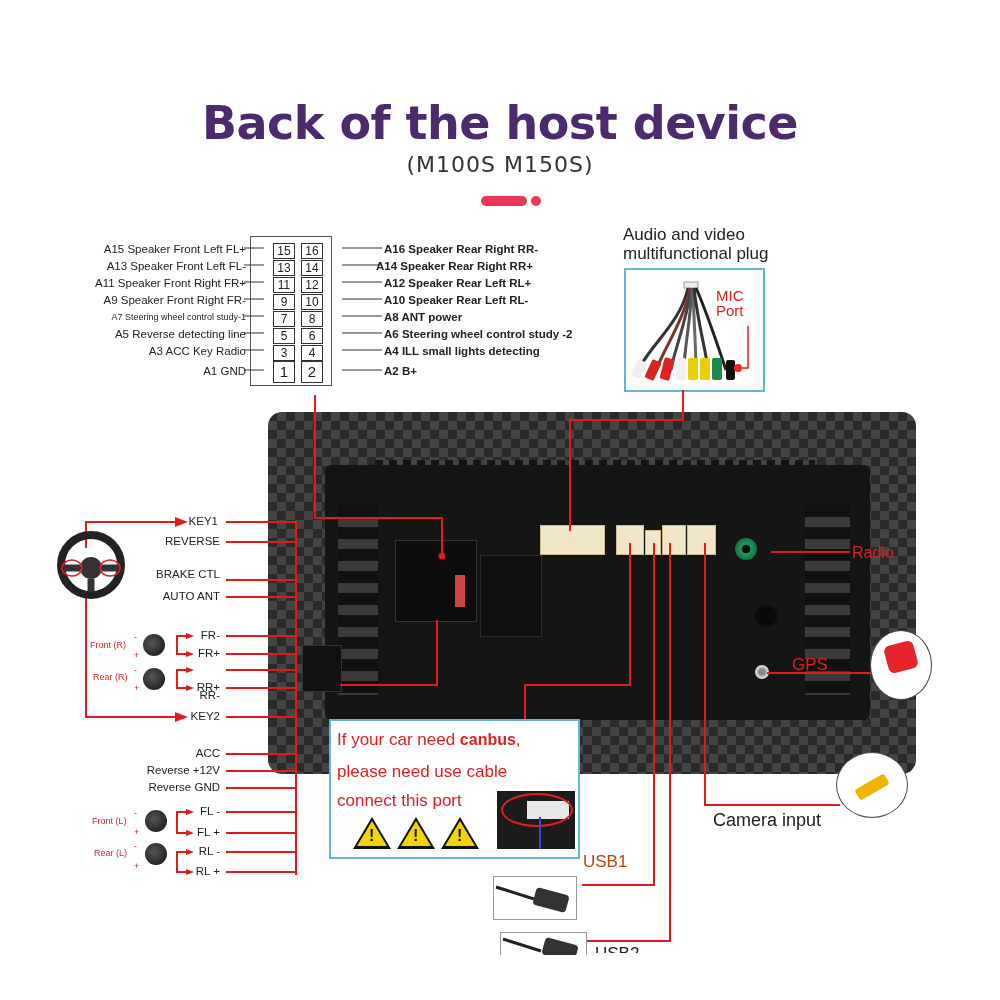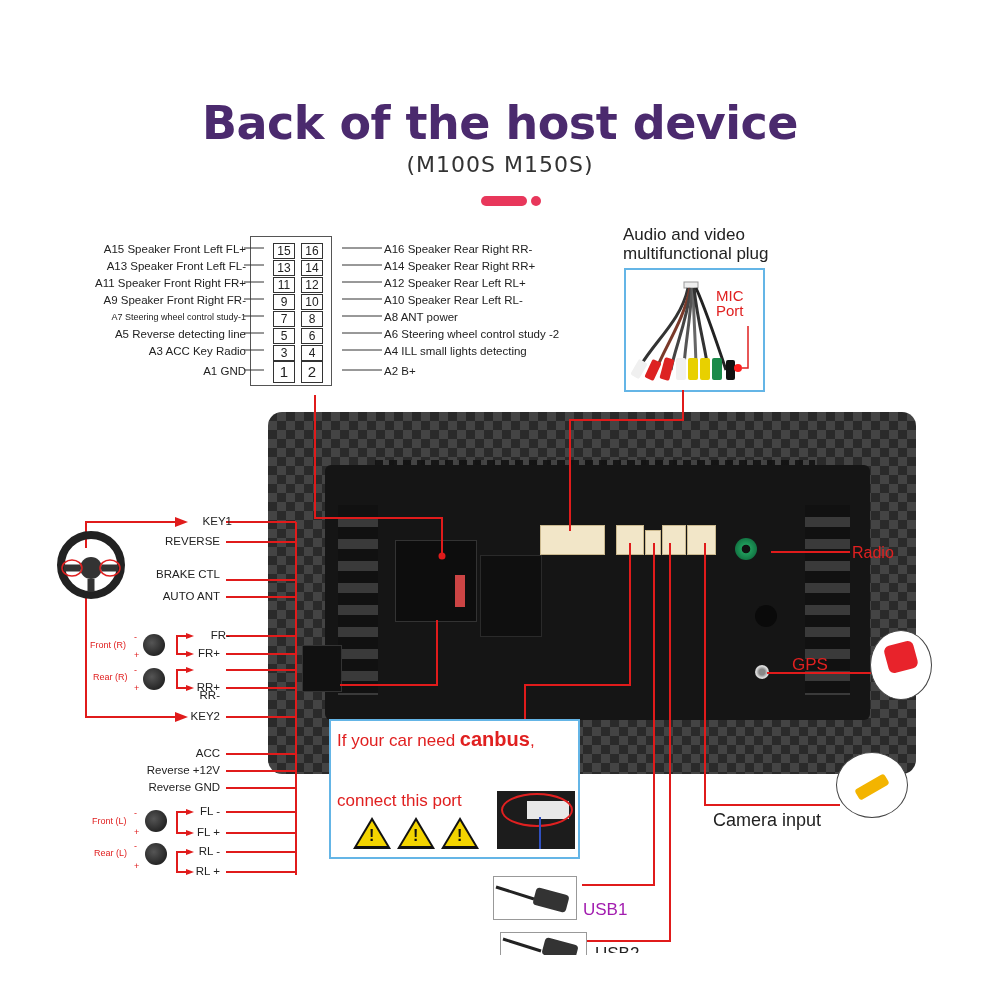--- a/index.html
+++ b/index.html
@@ -6,21 +6,21 @@
   body { width:1000px; height:1000px; position:relative; overflow:hidden; font-family:"Liberation Sans", sans-serif; color:#222; }
   .abs { position:absolute; }
   .title { left:0; width:1000px; top:96px; text-align:center; font-family:"DejaVu Sans", sans-serif; font-weight:bold; font-size:46px; color:#4b2a6e; letter-spacing:-0.5px; }
   .subtitle { left:0; width:1000px; top:152px; text-align:center; font-family:"DejaVu Sans", sans-serif; font-size:22px; color:#333; letter-spacing:1px; }
   .pill { left:481px; top:196px; width:46px; height:10px; border-radius:5px; background:#e8375b; }
   .dot { left:531px; top:196px; width:10px; height:10px; border-radius:50%; background:#e8375b; }
 
   .pinlabel { font-size:11.5px; color:#222; white-space:nowrap; line-height:14px; }
   .pinlabel.small { font-size:9px; }
   .pin-l { text-align:right; width:240px; }
-  .pin-r { text-align:left; }
+  .pin-r { text-align:left;font-weight:bold; }
 
   .conn-box { left:250px; top:236px; width:80px; height:148px; border:1px solid #555; background:#fff; }
   .pinbox { position:absolute; width:20px; height:14px; border:1px solid #333; font-size:12px; text-align:center; line-height:14px; background:#fff; }
   .pinbox.big { height:20px; line-height:20px; font-size:15px; }
 
   .av-title { left:623px; top:225px; font-size:17px; color:#222; line-height:19px; }
   .av-box { left:624px; top:268px; width:137px; height:120px; border:2px solid #64b5e6; background:#fff; }
   .mic { left:716px; top:288px; color:#e02020; font-size:15px; line-height:15px; text-align:center; }
 
   .device { left:268px; top:412px; width:648px; height:362px; border-radius:14px;
@@ -32,21 +32,21 @@
   .vents-top { left:375px; top:460px; width:440px; height:40px; background:repeating-linear-gradient(90deg,#111 0 8px,#444 8px 14px); opacity:.9; }
   .plug { background:#f2e6c8; border:1px solid #cbb98f; }
 
   .redlabel { color:#e02020; font-size:16px; }
   .leftlabel { font-size:11.5px; color:#222; text-align:right; width:90px; white-space:nowrap; }
   .spklabel { font-size:9px; color:#e02020; white-space:nowrap; }
   .knob { width:22px; height:22px; border-radius:50%; background:radial-gradient(circle at 40% 40%,#555,#111); }
 
   .canbus { left:329px; top:719px; width:247px; height:136px; border:2px solid #64b5e6; background:#fff; }
   .canbus-text { color:#e02020; font-size:17px; line-height:29px; }
-  .canbus-text b { font-size:20px; }
+  .canbus-text b { font-size:16px; }
   .warn { position:absolute; width:0; height:0; border-left:19px solid transparent; border-right:19px solid transparent; border-bottom:32px solid #111; }
   .warn i { position:absolute; left:-15px; top:4px; width:0; height:0; border-left:15px solid transparent; border-right:15px solid transparent; border-bottom:25px solid #f3d400; }
   .warn span { position:absolute; left:-3px; top:10px; font-size:16px; font-weight:bold; color:#111; }
 
   .usbbox { border:1px solid #999; background:#fff; }
   .circle-img { border-radius:50%; border:1px solid #444; background:#fff; }
 </style>
 </head>
 <body>
 
@@ -101,21 +101,21 @@
       <line x1="0" y1="25" x2="40" y2="25"></line>
     <line x1="0" y1="42" x2="40" y2="42"></line>
       <line x1="0" y1="59" x2="40" y2="59"></line>
     <line x1="0" y1="76" x2="40" y2="76"></line>
       <line x1="0" y1="93" x2="40" y2="93"></line>
     <line x1="0" y1="110" x2="40" y2="110"></line>
       <line x1="0" y1="130" x2="40" y2="130"></line>
   </g>
 </svg>
 <div class="abs pinlabel pin-r" style="left:384px;top:242px">A16 Speaker Rear Right RR-</div>
-<div class="abs pinlabel pin-r" style="left:384px;top:259px">A14 Speaker Rear Right RR+</div>
+<div class="abs pinlabel pin-r" style="left:376px;top:259px">A14 Speaker Rear Right RR+</div>
 <div class="abs pinlabel pin-r" style="left:384px;top:276px">A12 Speaker Rear Left RL+</div>
 <div class="abs pinlabel pin-r" style="left:384px;top:293px">A10 Speaker Rear Left RL-</div>
 <div class="abs pinlabel pin-r" style="left:384px;top:310px">A8   ANT power</div>
 <div class="abs pinlabel pin-r" style="left:384px;top:327px">A6   Steering wheel control study -2</div>
 <div class="abs pinlabel pin-r" style="left:384px;top:344px">A4   ILL small lights detecting</div>
 <div class="abs pinlabel pin-r" style="left:384px;top:364px">A2   B+</div>
 
 <div class="abs av-title">
   <div>Audio and video</div>
   <div>multifunctional plug</div>
@@ -223,30 +223,30 @@
 </svg>
 
 <svg class="abs" style="left:56px;top:530px" width="70" height="70">
   <circle cx="35" cy="35" r="30" fill="none" stroke="#222" stroke-width="8"></circle>
   <circle cx="35" cy="38" r="11" fill="#333"></circle>
   <path d="M8 38 L24 38 M46 38 L62 38 M35 49 L35 62" stroke="#333" stroke-width="7"></path>
   <ellipse cx="16" cy="38" rx="10" ry="8" fill="none" stroke="#e02020" stroke-width="1.5"></ellipse>
   <ellipse cx="54" cy="38" rx="10" ry="8" fill="none" stroke="#e02020" stroke-width="1.5"></ellipse>
 </svg>
 
-<div class="abs leftlabel" style="left:142px;top:515px">KEY1</div>
+<div class="abs leftlabel" style="left:128px;top:515px">KEY1</div>
 <div class="abs leftlabel" style="left:130px;top:535px">REVERSE</div>
 <div class="abs leftlabel" style="left:130px;top:568px">BRAKE CTL</div>
 <div class="abs leftlabel" style="left:130px;top:590px">AUTO ANT</div>
 
 <div class="abs spklabel" style="left:90px;top:640px">Front (R)</div>
 <div class="abs spklabel" style="left:134px;top:632px">-</div>
 <div class="abs spklabel" style="left:134px;top:650px">+</div>
 <div class="abs knob" style="left:143px;top:634px"></div>
-<div class="abs leftlabel" style="left:140px;top:629px">FR-</div>
+<div class="abs leftlabel" style="left:130px;top:629px">FR-</div>
 <div class="abs leftlabel" style="left:130px;top:647px">FR+</div>
 
 <div class="abs spklabel" style="left:93px;top:672px">Rear (R)</div>
 <div class="abs spklabel" style="left:134px;top:665px">-</div>
 <div class="abs spklabel" style="left:134px;top:683px">+</div>
 <div class="abs knob" style="left:143px;top:668px"></div>
 <div class="abs leftlabel" style="left:130px;top:689px">RR-</div>
 <div class="abs leftlabel" style="left:130px;top:681px">RR+</div>
 
 <div class="abs leftlabel" style="left:130px;top:710px">KEY2</div>
@@ -279,31 +279,32 @@
   <div style="position:absolute;left:18px;top:28px;width:34px;height:12px;background:#f3b400;transform:rotate(-30deg);border-radius:3px"></div>
 </div>
 <div class="abs" style="left:713px;top:810px;font-size:18px;color:#222">Camera input</div>
 
 <div class="abs usbbox" style="left:493px;top:876px;width:82px;height:42px">
   <svg width="82" height="42">
       <path d="M2 10 L40 22" stroke="#222" stroke-width="3"></path>
       <rect x="40" y="14" width="34" height="18" rx="4" fill="#333" transform="rotate(15 57 23)"></rect>
     </svg>
 </div>
-<div class="abs" style="left:583px;top:900px;font-size:17px;color:#a21caf">USB1</div>
+<div class="abs" style="left:583px;top:852px;font-size:17px;color:#c2410c">USB1</div>
 <div class="abs usbbox" style="left:500px;top:932px;width:85px;height:22px;overflow:hidden;border-bottom:none">
   <svg width="85" height="22">
       <path d="M2 6 L40 18" stroke="#222" stroke-width="3"></path>
       <rect x="42" y="8" width="34" height="18" rx="4" fill="#333" transform="rotate(15 59 17)"></rect>
     </svg>
 </div>
 <div class="abs" style="left:595px;top:944px;font-size:17px;color:#222;height:9px;overflow:hidden">USB2</div>
 
 <div class="abs canbus">
   <div class="canbus-text" style="position:absolute;left:6px;top:4px;white-space:nowrap"><span>If your car need </span><b>canbus</b><span>,</span></div>
+  <div class="canbus-text" style="position:absolute;left:6px;top:36px">please need use cable</div>
   <div class="canbus-text" style="position:absolute;left:6px;top:65px">connect this port</div>
   <div class="warn" style="left:22px;top:96px">
       <i></i>
       <span>!</span>
     </div>
   <div class="warn" style="left:66px;top:96px">
       <i></i>
       <span>!</span>
     </div>
   <div class="warn" style="left:110px;top:96px">

